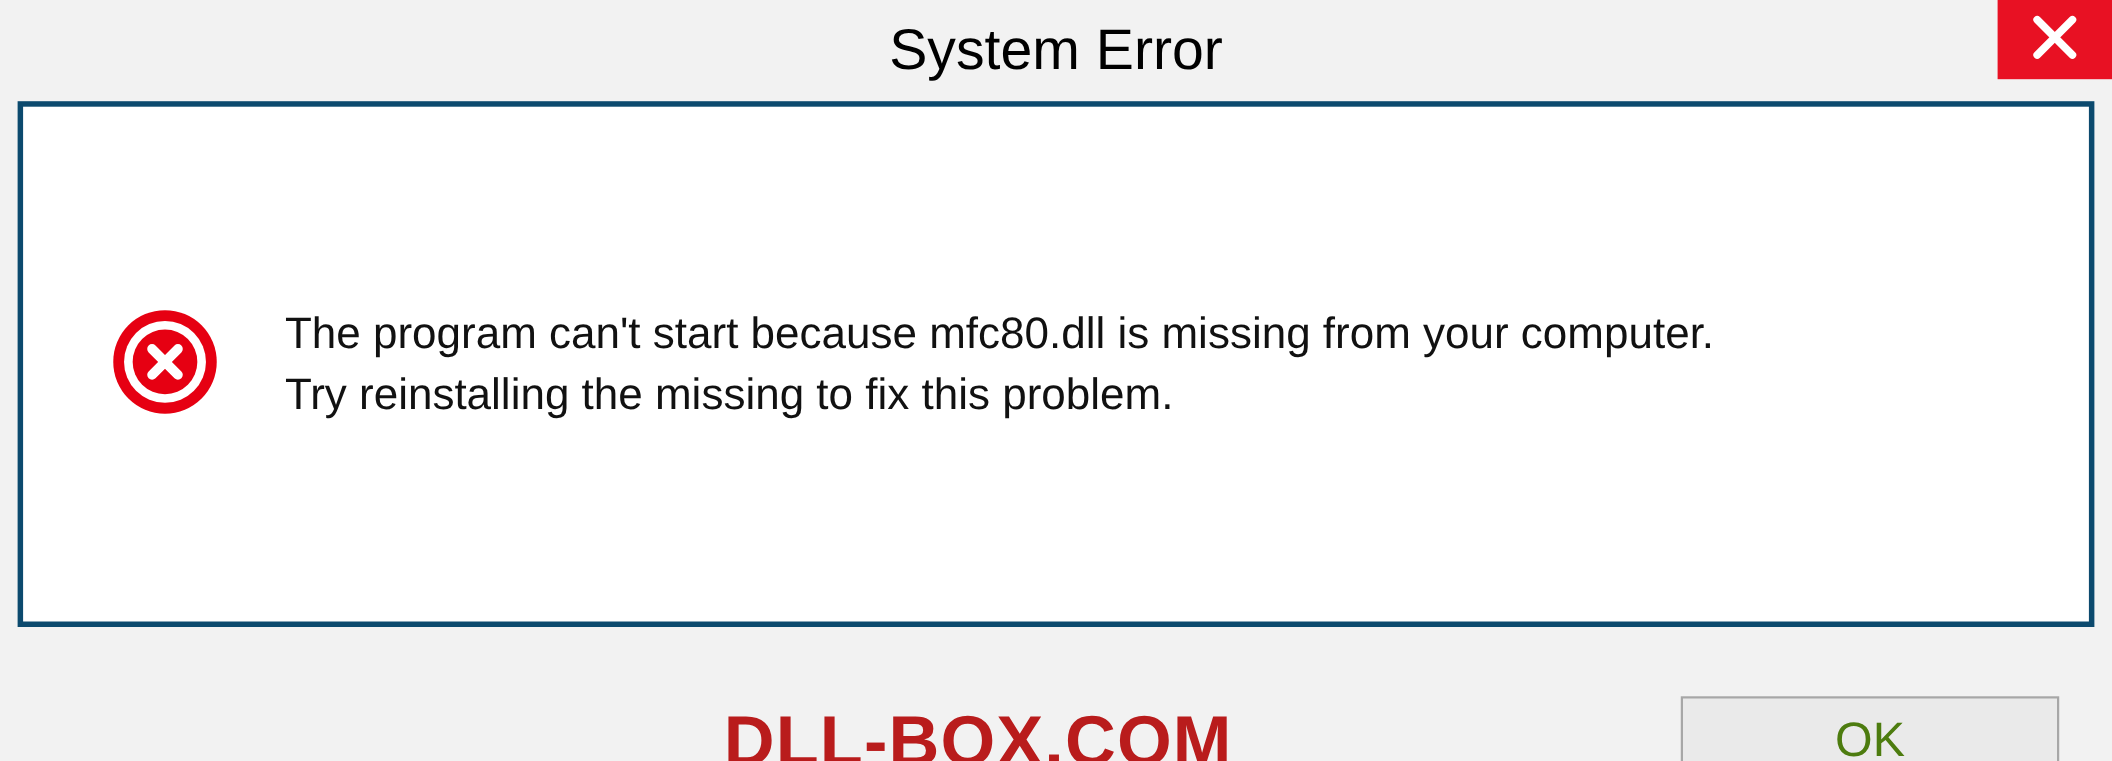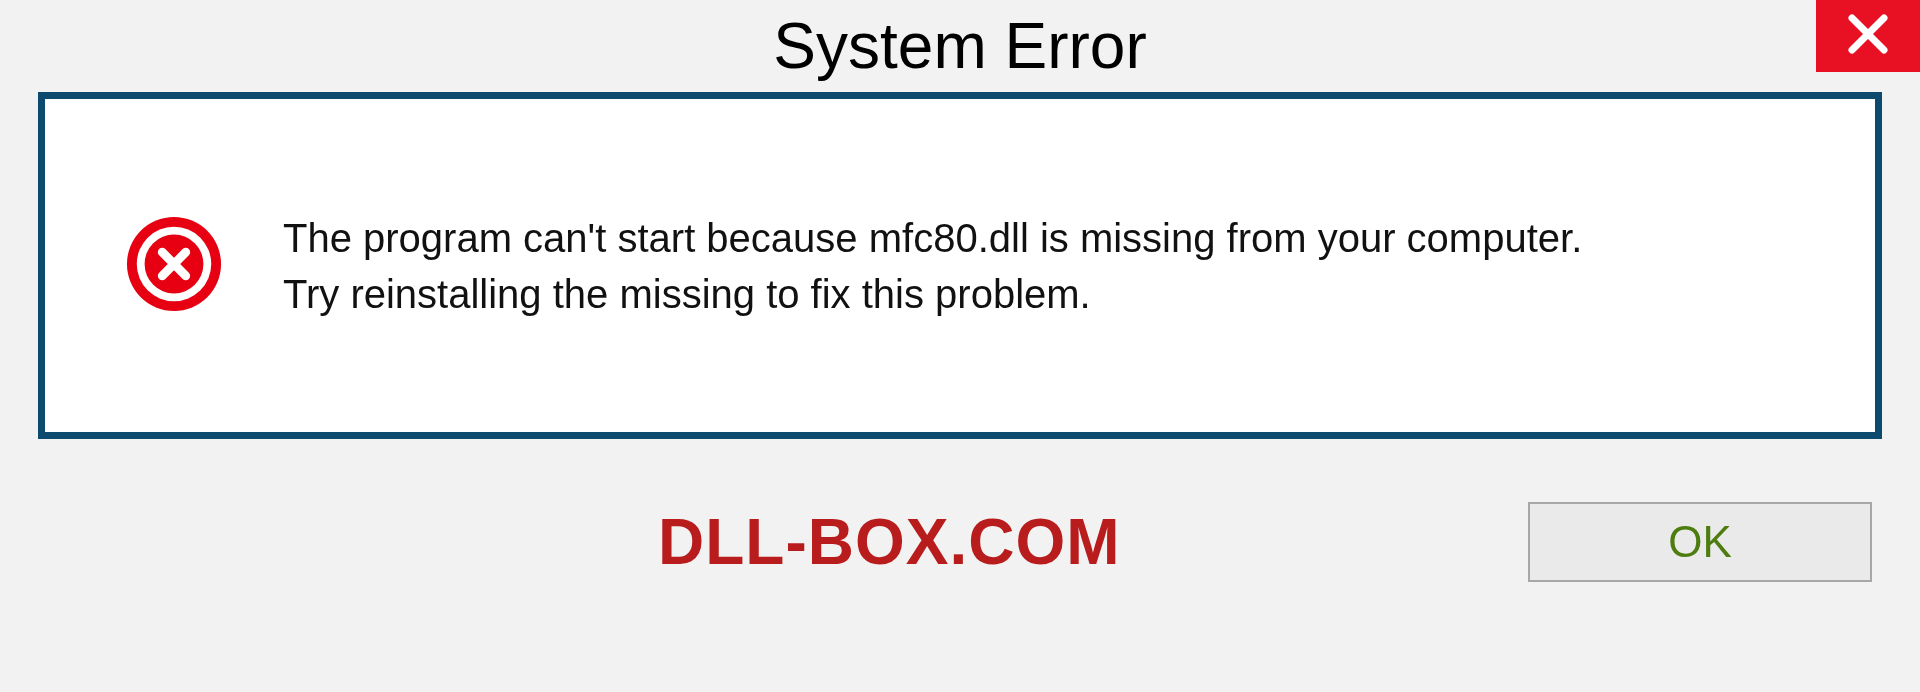--- a/index.html
+++ b/index.html
@@ -17,45 +17,45 @@
     }
     .titlebar {
       width: 100%;
       height: 92px;
       display: flex;
       align-items: center;
       justify-content: center;
       position: relative;
     }
     .title-text {
-      font-size: 64px;
+      font-size: 52px;
       color: #000;
       font-weight: 400;
     }
     .close-btn {
       position: absolute;
       top: 0;
       right: 0;
       width: 104px;
       height: 72px;
       background: #e81123;
       display: flex;
       align-items: center;
       justify-content: center;
       cursor: pointer;
     }
     .close-btn svg {
       width: 44px;
       height: 44px;
     }
     .content-panel {
-      margin: 0 38px;
+      margin: 0 16px;
       background: #ffffff;
-      border: 7px solid #0c4a6e;
-      height: 347px;
+      border: 5px solid #0c4a6e;
+      height: 478px;
       display: flex;
       align-items: center;
       padding-left: 80px;
       padding-right: 60px;
       gap: 60px;
     }
     .error-icon {
       flex-shrink: 0;
     }
     .error-icon svg {

